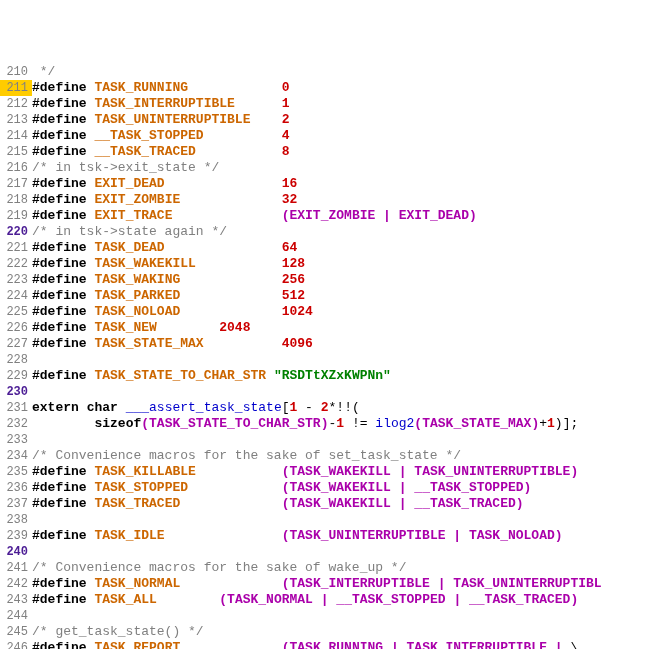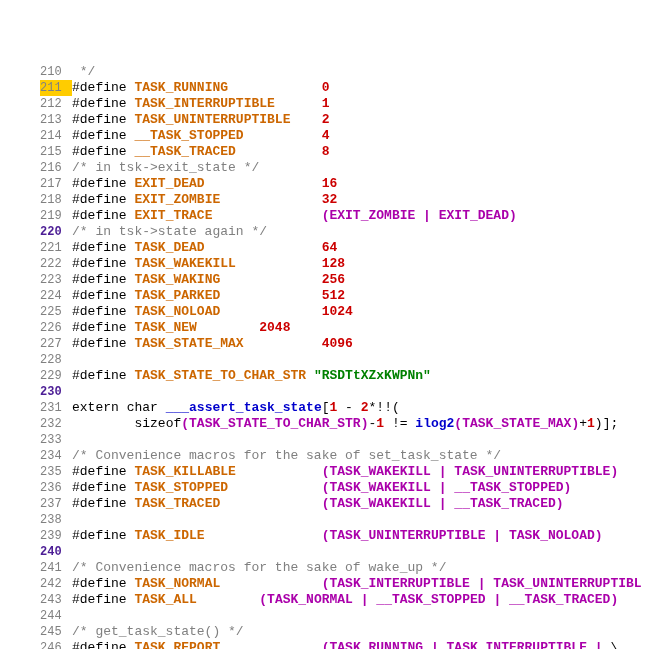--- a/index.html
+++ b/index.html
@@ -13,46 +13,46 @@
 }
 .container {
   width: 670px;
 }
 .line {
   display: flex;
   align-items: baseline;
 }
 .gutter {
   width: 28px;
+  text-align: right;
   color: #808080;
   font-size: 12px;
   padding-right: 4px;
   flex-shrink: 0;
-  margin-left: 40px;
 }
 .gutter-hl {
   background: #ffcc00;
 }
 .gutter-bold {
   font-weight: bold;
   color: #4c1d95;
 }
 .code {
   flex: 1;
   overflow: hidden;
 }
-.kw { font-weight: normal; color: #000; }
+.kw { font-weight: bold; color: #000; }
 .macro { color: #cc6600; font-weight: bold; }
 .ident { color: #aa00aa; font-weight: bold; }
 .comment { color: #808080; }
 .num { color: #cc0000; font-weight: bold; }
 .str { color: #008000; font-weight: bold; }
 .op { color: #aa00aa; font-weight: bold; }
 .paren { color: #aa00aa; font-weight: bold; }
-.type { color: #0000cc; font-weight: bold; }
+.type { color: #0000cc; font-weight: normal; }
 </style>
 </head>
 <body>
 
 
 
 <div class="container" id="root"><div class="line"><div class="gutter ">210</div><div class="code"><span class="comment"> */</span></div></div><div class="line"><div class="gutter gutter-hl">211</div><div class="code"><span class="kw">#define</span><span> </span><span class="macro">TASK_RUNNING</span><span>            </span><span class="num">0</span></div></div><div class="line"><div class="gutter ">212</div><div class="code"><span class="kw">#define</span><span> </span><span class="macro">TASK_INTERRUPTIBLE</span><span>      </span><span class="num">1</span></div></div><div class="line"><div class="gutter ">213</div><div class="code"><span class="kw">#define</span><span> </span><span class="macro">TASK_UNINTERRUPTIBLE</span><span>    </span><span class="num">2</span></div></div><div class="line"><div class="gutter ">214</div><div class="code"><span class="kw">#define</span><span> </span><span class="macro">__TASK_STOPPED</span><span>          </span><span class="num">4</span></div></div><div class="line"><div class="gutter ">215</div><div class="code"><span class="kw">#define</span><span> </span><span class="macro">__TASK_TRACED</span><span>           </span><span class="num">8</span></div></div><div class="line"><div class="gutter ">216</div><div class="code"><span class="comment">/* in tsk-&gt;exit_state */</span></div></div><div class="line"><div class="gutter ">217</div><div class="code"><span class="kw">#define</span><span> </span><span class="macro">EXIT_DEAD</span><span>               </span><span class="num">16</span></div></div><div class="line"><div class="gutter ">218</div><div class="code"><span class="kw">#define</span><span> </span><span class="macro">EXIT_ZOMBIE</span><span>             </span><span class="num">32</span></div></div><div class="line"><div class="gutter ">219</div><div class="code"><span class="kw">#define</span><span> </span><span class="macro">EXIT_TRACE</span><span>              </span><span class="paren">(</span><span class="ident">EXIT_ZOMBIE</span><span> </span><span class="op">|</span><span> </span><span class="ident">EXIT_DEAD</span><span class="paren">)</span></div></div><div class="line"><div class="gutter gutter-bold">220</div><div class="code"><span class="comment">/* in tsk-&gt;state again */</span></div></div><div class="line"><div class="gutter ">221</div><div class="code"><span class="kw">#define</span><span> </span><span class="macro">TASK_DEAD</span><span>               </span><span class="num">64</span></div></div><div class="line"><div class="gutter ">222</div><div class="code"><span class="kw">#define</span><span> </span><span class="macro">TASK_WAKEKILL</span><span>           </span><span class="num">128</span></div></div><div class="line"><div class="gutter ">223</div><div class="code"><span class="kw">#define</span><span> </span><span class="macro">TASK_WAKING</span><span>             </span><span class="num">256</span></div></div><div class="line"><div class="gutter ">224</div><div class="code"><span class="kw">#define</span><span> </span><span class="macro">TASK_PARKED</span><span>             </span><span class="num">512</span></div></div><div class="line"><div class="gutter ">225</div><div class="code"><span class="kw">#define</span><span> </span><span class="macro">TASK_NOLOAD</span><span>             </span><span class="num">1024</span></div></div><div class="line"><div class="gutter ">226</div><div class="code"><span class="kw">#define</span><span> </span><span class="macro">TASK_NEW</span><span>        </span><span class="num">2048</span></div></div><div class="line"><div class="gutter ">227</div><div class="code"><span class="kw">#define</span><span> </span><span class="macro">TASK_STATE_MAX</span><span>          </span><span class="num">4096</span></div></div><div class="line"><div class="gutter ">228</div><div class="code">&nbsp;</div></div><div class="line"><div class="gutter ">229</div><div class="code"><span class="kw">#define</span><span> </span><span class="macro">TASK_STATE_TO_CHAR_STR</span><span> </span><span class="str">"RSDTtXZxKWPNn"</span></div></div><div class="line"><div class="gutter gutter-bold">230</div><div class="code">&nbsp;</div></div><div class="line"><div class="gutter ">231</div><div class="code"><span class="kw">extern</span><span> </span><span class="kw">char</span><span> </span><span class="type">___assert_task_state</span><span>[</span><span class="num">1</span><span> - </span><span class="num">2</span><span>*!!(</span></div></div><div class="line"><div class="gutter ">232</div><div class="code"><span>        </span><span class="kw">sizeof</span><span class="paren">(</span><span class="ident">TASK_STATE_TO_CHAR_STR</span><span class="paren">)</span><span>-</span><span class="num">1</span><span> != </span><span class="type">ilog2</span><span class="paren">(</span><span class="ident">TASK_STATE_MAX</span><span class="paren">)</span><span>+</span><span class="num">1</span><span>)];</span></div></div><div class="line"><div class="gutter ">233</div><div class="code">&nbsp;</div></div><div class="line"><div class="gutter ">234</div><div class="code"><span class="comment">/* Convenience macros for the sake of set_task_state */</span></div></div><div class="line"><div class="gutter ">235</div><div class="code"><span class="kw">#define</span><span> </span><span class="macro">TASK_KILLABLE</span><span>           </span><span class="paren">(</span><span class="ident">TASK_WAKEKILL</span><span> </span><span class="op">|</span><span> </span><span class="ident">TASK_UNINTERRUPTIBLE</span><span class="paren">)</span></div></div><div class="line"><div class="gutter ">236</div><div class="code"><span class="kw">#define</span><span> </span><span class="macro">TASK_STOPPED</span><span>            </span><span class="paren">(</span><span class="ident">TASK_WAKEKILL</span><span> </span><span class="op">|</span><span> </span><span class="ident">__TASK_STOPPED</span><span class="paren">)</span></div></div><div class="line"><div class="gutter ">237</div><div class="code"><span class="kw">#define</span><span> </span><span class="macro">TASK_TRACED</span><span>             </span><span class="paren">(</span><span class="ident">TASK_WAKEKILL</span><span> </span><span class="op">|</span><span> </span><span class="ident">__TASK_TRACED</span><span class="paren">)</span></div></div><div class="line"><div class="gutter ">238</div><div class="code">&nbsp;</div></div><div class="line"><div class="gutter ">239</div><div class="code"><span class="kw">#define</span><span> </span><span class="macro">TASK_IDLE</span><span>               </span><span class="paren">(</span><span class="ident">TASK_UNINTERRUPTIBLE</span><span> </span><span class="op">|</span><span> </span><span class="ident">TASK_NOLOAD</span><span class="paren">)</span></div></div><div class="line"><div class="gutter gutter-bold">240</div><div class="code">&nbsp;</div></div><div class="line"><div class="gutter ">241</div><div class="code"><span class="comment">/* Convenience macros for the sake of wake_up */</span></div></div><div class="line"><div class="gutter ">242</div><div class="code"><span class="kw">#define</span><span> </span><span class="macro">TASK_NORMAL</span><span>             </span><span class="paren">(</span><span class="ident">TASK_INTERRUPTIBLE</span><span> </span><span class="op">|</span><span> </span><span class="ident">TASK_UNINTERRUPTIBL</span></div></div><div class="line"><div class="gutter ">243</div><div class="code"><span class="kw">#define</span><span> </span><span class="macro">TASK_ALL</span><span>        </span><span class="paren">(</span><span class="ident">TASK_NORMAL</span><span> </span><span class="op">|</span><span> </span><span class="ident">__TASK_STOPPED</span><span> </span><span class="op">|</span><span> </span><span class="ident">__TASK_TRACED</span><span class="paren">)</span></div></div><div class="line"><div class="gutter ">244</div><div class="code">&nbsp;</div></div><div class="line"><div class="gutter ">245</div><div class="code"><span class="comment">/* get_task_state() */</span></div></div><div class="line"><div class="gutter ">246</div><div class="code"><span class="kw">#define</span><span> </span><span class="macro">TASK_REPORT</span><span>             </span><span class="paren">(</span><span class="ident">TASK_RUNNING</span><span> </span><span class="op">|</span><span> </span><span class="ident">TASK_INTERRUPTIBLE</span><span> </span><span class="op">|</span><span> \</span></div></div></div>
 
 
 

